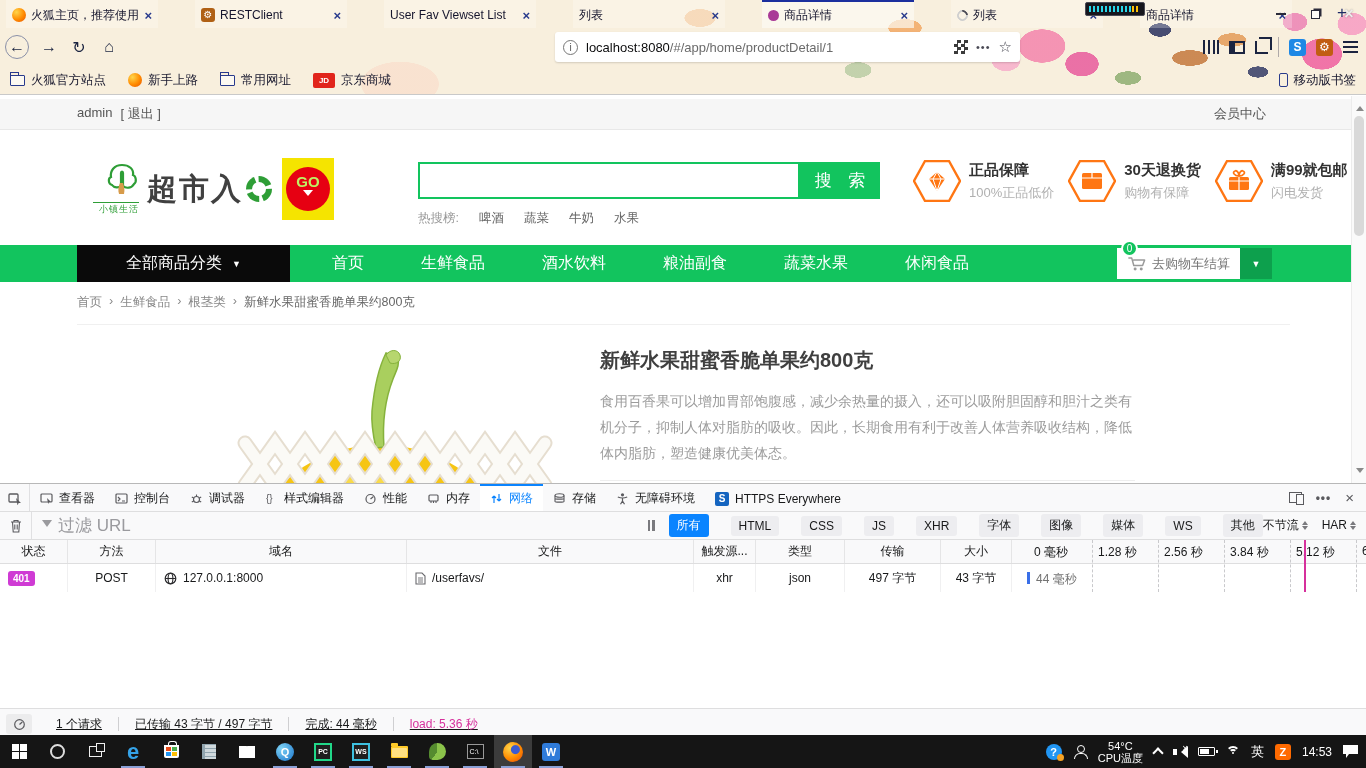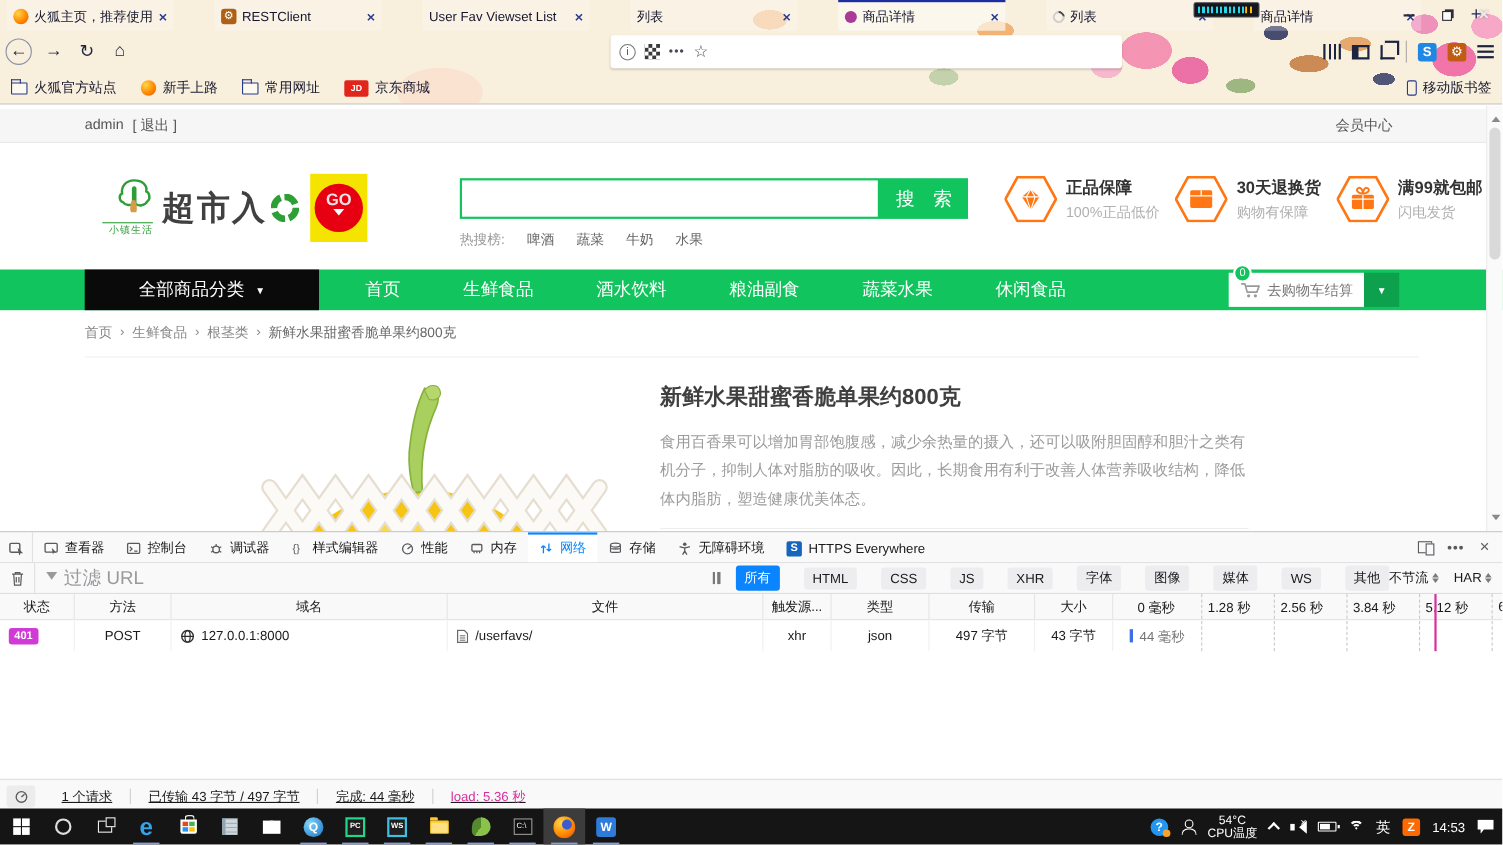--- a/index.html
+++ b/index.html
@@ -99,21 +99,21 @@
   .admin-left { margin-left:77px; display:flex; gap:8px; }
   .admin-right { position:absolute; right:100px; }
 
   .site-header { position:absolute; left:0; top:34px; width:100%; height:113px; background:#fff; }
   .logo-wrap { position:absolute; left:93px; top:28px; display:flex; align-items:center; }
   .logo-tree { width:46px; text-align:right; }
   .logo-brand-small { font-size:9px; color:#2e9e36; letter-spacing:1px; border-top:1px solid #2e9e36; margin-top:1px; }
   .logo-big { font-size:30px; font-weight:bold; color:#404040; letter-spacing:2px; margin-left:8px; }
   .logo-ring { display:inline-block; width:26px; height:26px; border:6px dashed #2e9e36; border-radius:50%; vertical-align:-2px; margin-left:3px; }
   .go-badge { width:52px; height:62px; background:#f5e400; margin-left:10px; display:flex; align-items:center; justify-content:center; }
-  .go-circle { width:44px; height:44px; border-radius:50%; background:#e60012; color:#e5e5e5; text-align:center; }
+  .go-circle { width:44px; height:44px; border-radius:50%; background:#e60012; color:#bef264; text-align:center; }
   .go-circle .go-txt { font-size:15px; font-weight:bold; margin-top:6px; }
   .go-chev { width:0; height:0; border:5px solid transparent; border-top:6px solid #fff; margin:0 auto; }
 
   .search-wrap { position:absolute; left:418px; top:32px; }
   .search-row { display:flex; }
   .search-input { width:382px; height:37px; border:2px solid #12c45e; background:#fff; outline:none; padding:0 10px; font-size:14px; }
   .search-btn { width:80px; height:37px; background:#12c45e; color:#fff; border:none; font-size:17px; letter-spacing:6px; padding-left:6px; }
   .hot-row { margin-top:11px; font-size:12.5px; color:#999; display:flex; gap:20px; }
   .hot-row .hot-item { color:#666; }
 
@@ -332,20 +332,21 @@
       </div>
     </div>
 
     <div class="navbar">
       <div class="navbtn back"><span class="circ">←</span></div>
       <div class="navbtn"><span>→</span></div>
       <div class="navbtn"><span>↻</span></div>
       <div class="navbtn"><span>⌂</span></div>
       <div class="urlbar">
         <span class="info-i">i</span>
+        <span class="url-text"><span class="url-domain">localhost:8080</span><span class="url-path">/#/app/home/productDetail/1</span></span>
         <span class="qr-icon"></span>
         <span class="dots3">•••</span>
         <span class="star">☆</span>
       </div>
       <div class="tool-icons">
         <span class="lib-icon"></span>
         <span class="side-icon"></span>
         <span class="crop-icon"></span>
         <span class="vsep"></span>
         <span class="sogou-s">S</span>

